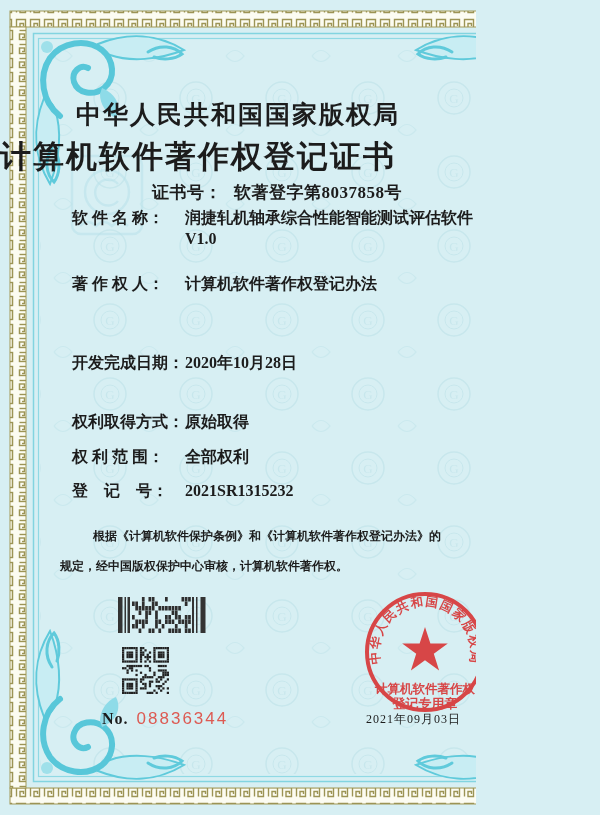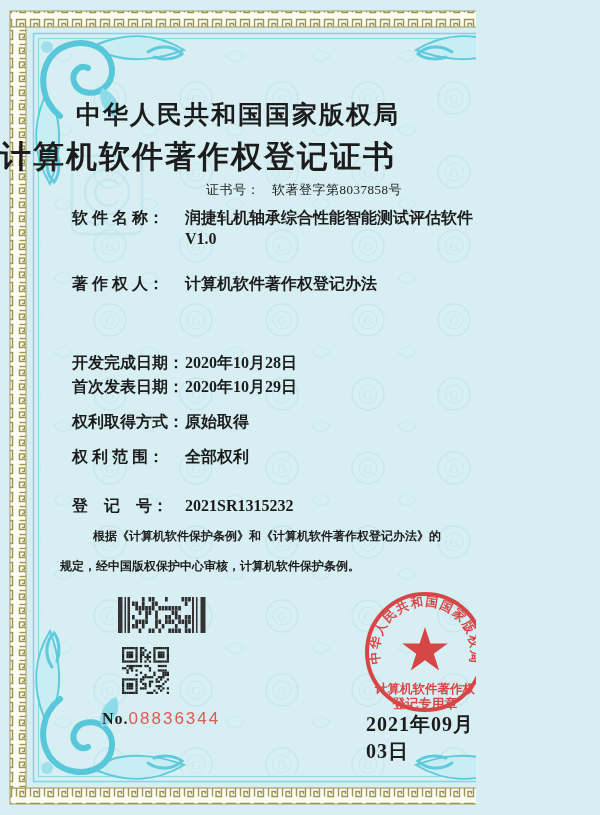--- a/index.html
+++ b/index.html
@@ -20,43 +20,43 @@
   .frame{position:absolute;left:0;top:0;z-index:0;}
   .authority{
     position:absolute;top:98px;left:0;width:100%;text-align:center;
     font-size:25px;font-weight:bold;letter-spacing:2px;z-index:2;
   }
   .title{
     position:absolute;top:136px;left:0;width:100%;
     font-size:31px;font-weight:bold;letter-spacing:2px;z-index:2;
   }
   .certno{
-    position:absolute;top:181px;right:74px;font-size:13px;font-weight:normal;
+    position:absolute;top:181px;right:74px;font-size:17px;font-weight:bold;
     z-index:2;letter-spacing:0.5px;
   }
   .certno .lbl{margin-right:12px;}
   .row{position:absolute;left:72px;width:470px;z-index:2;font-size:16px;font-weight:bold;line-height:21px;}
   .flabel{display:inline-block;width:110px;white-space:pre;vertical-align:top;}
   .fvalue{display:inline-block;vertical-align:top;margin-left:3px;max-width:350px;}
   .fvalue2{display:block;}
   .statement{
     position:absolute;left:60px;top:521px;width:492px;z-index:2;
     font-size:12px;font-weight:bold;line-height:30px;
   }
   .statement .l1{text-indent:33px;white-space:nowrap;}
   .statement .l2{white-space:nowrap;}
   .barcode{position:absolute;left:118px;top:597px;width:88px;height:36px;z-index:2;}
   .qrcode{position:absolute;left:122px;top:647px;width:47px;height:47px;z-index:2;}
   .serial{position:absolute;left:102px;top:709px;z-index:2;font-size:16px;}
   .serial .no{font-weight:600;letter-spacing:1px;margin-top:8px;}
-  .serial .num{color:var(--serial-red);font-size:17px;letter-spacing:2px;margin-left:0;font-family:"Liberation Sans","DejaVu Sans",sans-serif;}
+  .serial .num{color:var(--serial-red);font-size:17px;letter-spacing:2px;margin-left:8px;font-family:"Liberation Sans","DejaVu Sans",sans-serif;}
   .seal{position:absolute;left:340px;top:567px;z-index:3;opacity:0.93;}
   .issuedate{
     position:absolute;left:366px;top:711px;z-index:2;
-    font-size:20px;font-weight:bold;letter-spacing:1px;
+    font-size:12px;font-weight:normal;letter-spacing:1px;
   }
 </style>
 </head>
 <body>
 
 <div class="page">
 
   <svg class="frame" width="600" height="815" viewBox="0 0 600 815">
     <defs>
       <pattern id="pkh" width="14" height="16" patternUnits="userSpaceOnUse">
@@ -117,36 +117,33 @@
 
   <div class="row" style="top:207px">
     <span class="flabel">软 件 名 称：</span><span class="fvalue"><span>润捷轧机轴承综合性能智能测试评估软件</span><span class="fvalue2">V1.0</span></span>
   </div>
   <div class="row" style="top:273px">
     <span class="flabel">著 作 权 人：</span><span class="fvalue">计算机软件著作权登记办法</span>
   </div>
   <div class="row" style="top:352px">
     <span class="flabel">开发完成日期：</span><span class="fvalue">2020年10月28日</span>
   </div>
-  <div class="row" style="top:376px">
-    <span class="flabel">首次发表日期：</span><span class="fvalue">2020年10月29日</span>
-  </div>
   <div class="row" style="top:446px">
     <span class="flabel">权 利 范 围：</span><span class="fvalue">全部权利</span>
   </div>
   <div class="row" style="top:411px">
     <span class="flabel">权利取得方式：</span><span class="fvalue">原始取得</span>
   </div>
-  <div class="row" style="top:495px">
+  <div class="row" style="top:480px">
     <span class="flabel">登　记　号：</span><span class="fvalue">2021SR1315232</span>
   </div>
 
   <div class="statement">
     <div class="l1">根据《计算机软件保护条例》和《计算机软件著作权登记办法》的</div>
-    <div class="l2">规定，经中国版权保护中心审核，计算机软件保护条例。</div>
+    <div class="l2">规定，经中国版权保护中心审核，计算机软件著作权。</div>
   </div>
 
   <div class="barcode" id="barcode"><svg width="88" height="36" viewBox="0 0 88 36">
         <rect x="0" width="4.5" height="36" fill="#333"></rect>
         <rect x="6.5" width="1.5" height="36" fill="#333"></rect>
         <rect x="9.5" width="2.5" height="36" fill="#333"></rect>
         <rect x="14.0" y="4.5" width="2.7" height="4.5" fill="#2e2e2e"></rect>
         <rect x="14.0" y="18.0" width="2.7" height="4.5" fill="#2e2e2e"></rect>
         <rect x="14.0" y="27.0" width="2.7" height="4.5" fill="#2e2e2e"></rect>
         <rect x="17.3" y="4.5" width="2.7" height="4.5" fill="#2e2e2e"></rect>

